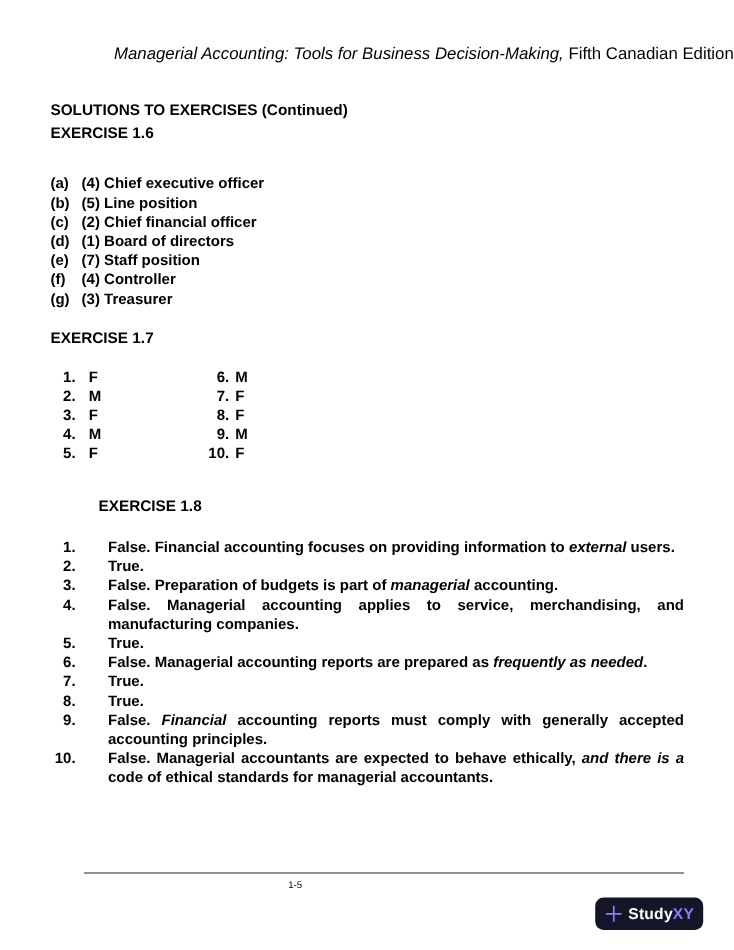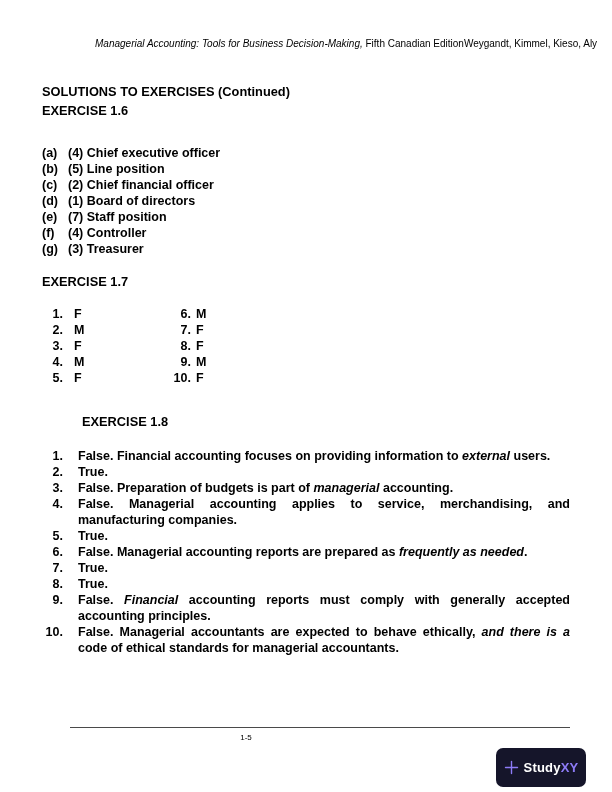--- a/index.html
+++ b/index.html
@@ -6,21 +6,21 @@
   .page {
     position:relative; width:612px; height:792px; margin:0 auto;
     background:#ffffff; color:#000;
     font-family:"Liberation Sans","DejaVu Sans",sans-serif;
     overflow:hidden;
   }
   
   .hdr {
     position:absolute; top:39px; left:95px; width:438px;
     display:flex; justify-content:space-between;
-    font-size:10px; line-height:10px; font-weight:400; white-space:nowrap;
+    font-size:14px; line-height:10px; font-weight:400; white-space:nowrap;
   }
   .ital { font-style:italic; }
   
   .h {
     position:absolute; left:42px; font-size:12.8px; font-weight:700;
     line-height:16px; white-space:nowrap;
   }
   #h-main { top:84px; }
   #h-16   { top:103px; }
   #h-17   { top:274px; }
@@ -33,28 +33,28 @@
   .grid17 { position:absolute; left:42px; top:306px; font-size:12.5px; font-weight:700; line-height:16px; }
   .row17  { display:flex; }
   .n17l   { width:21px; flex:none; text-align:right; }
   .a17l   { width:89px; flex:none; padding-left:11px; }
   .n17r   { width:28px; flex:none; text-align:right; }
   .a17r   { padding-left:5px; }
   
   .list18 { position:absolute; left:42px; top:448px; width:528px; font-size:12.5px; font-weight:700; line-height:16px; }
   .item18 { display:flex; }
   .num18  { width:21px; flex:none; text-align:right; }
-  .body18 { flex:1; margin-left:15px; }
+  .body18 { flex:1; margin-left:27px; }
   .jline  { text-align:justify; text-align-last:justify; text-justify:inter-word; }
   .it     { font-style:italic; }
   
   .rule    { position:absolute; left:70px; top:727px; width:500px; height:1px; }
   .pagenum { position:absolute; left:0; top:733px; width:492px; text-align:center; font-size:8px; line-height:10px; }
   .badge {
-    position:absolute; right:26px; top:748px; width:90px; height:39px;
+    position:absolute; right:26px; top:748px; width:90px; height:27px;
     border-radius:7px; display:flex; align-items:center; justify-content:center; gap:5px;
   }
   .badge-name { font-size:13px; font-weight:700; line-height:13px; letter-spacing:0.2px; white-space:nowrap; }
 </style>
 </head>
 <body>
 
 <div class="page">
 
   <div class="hdr">

